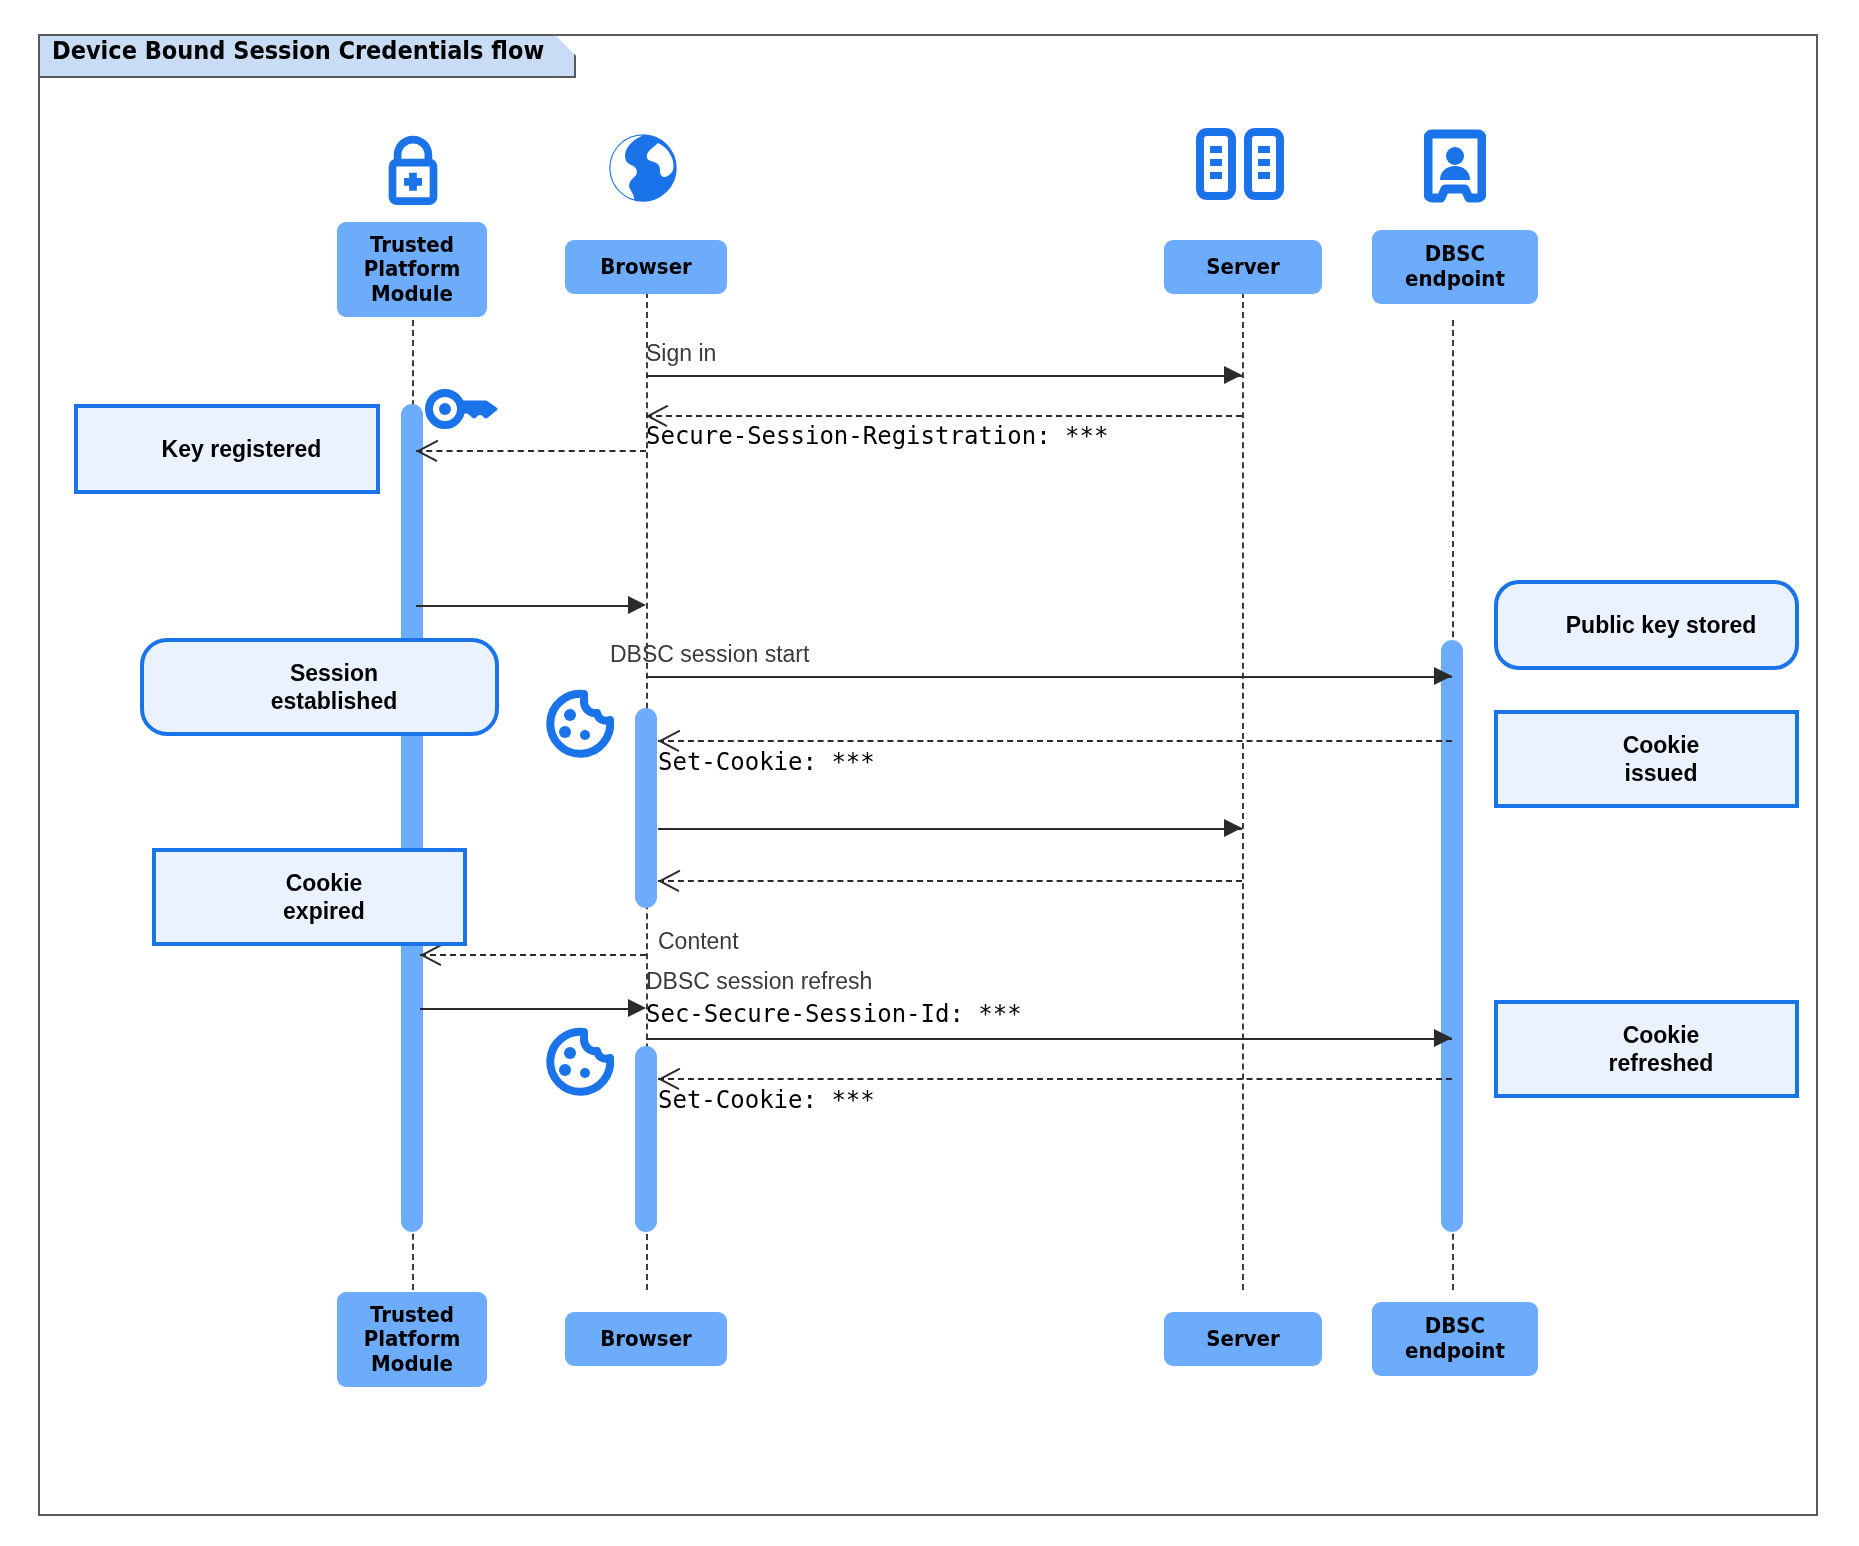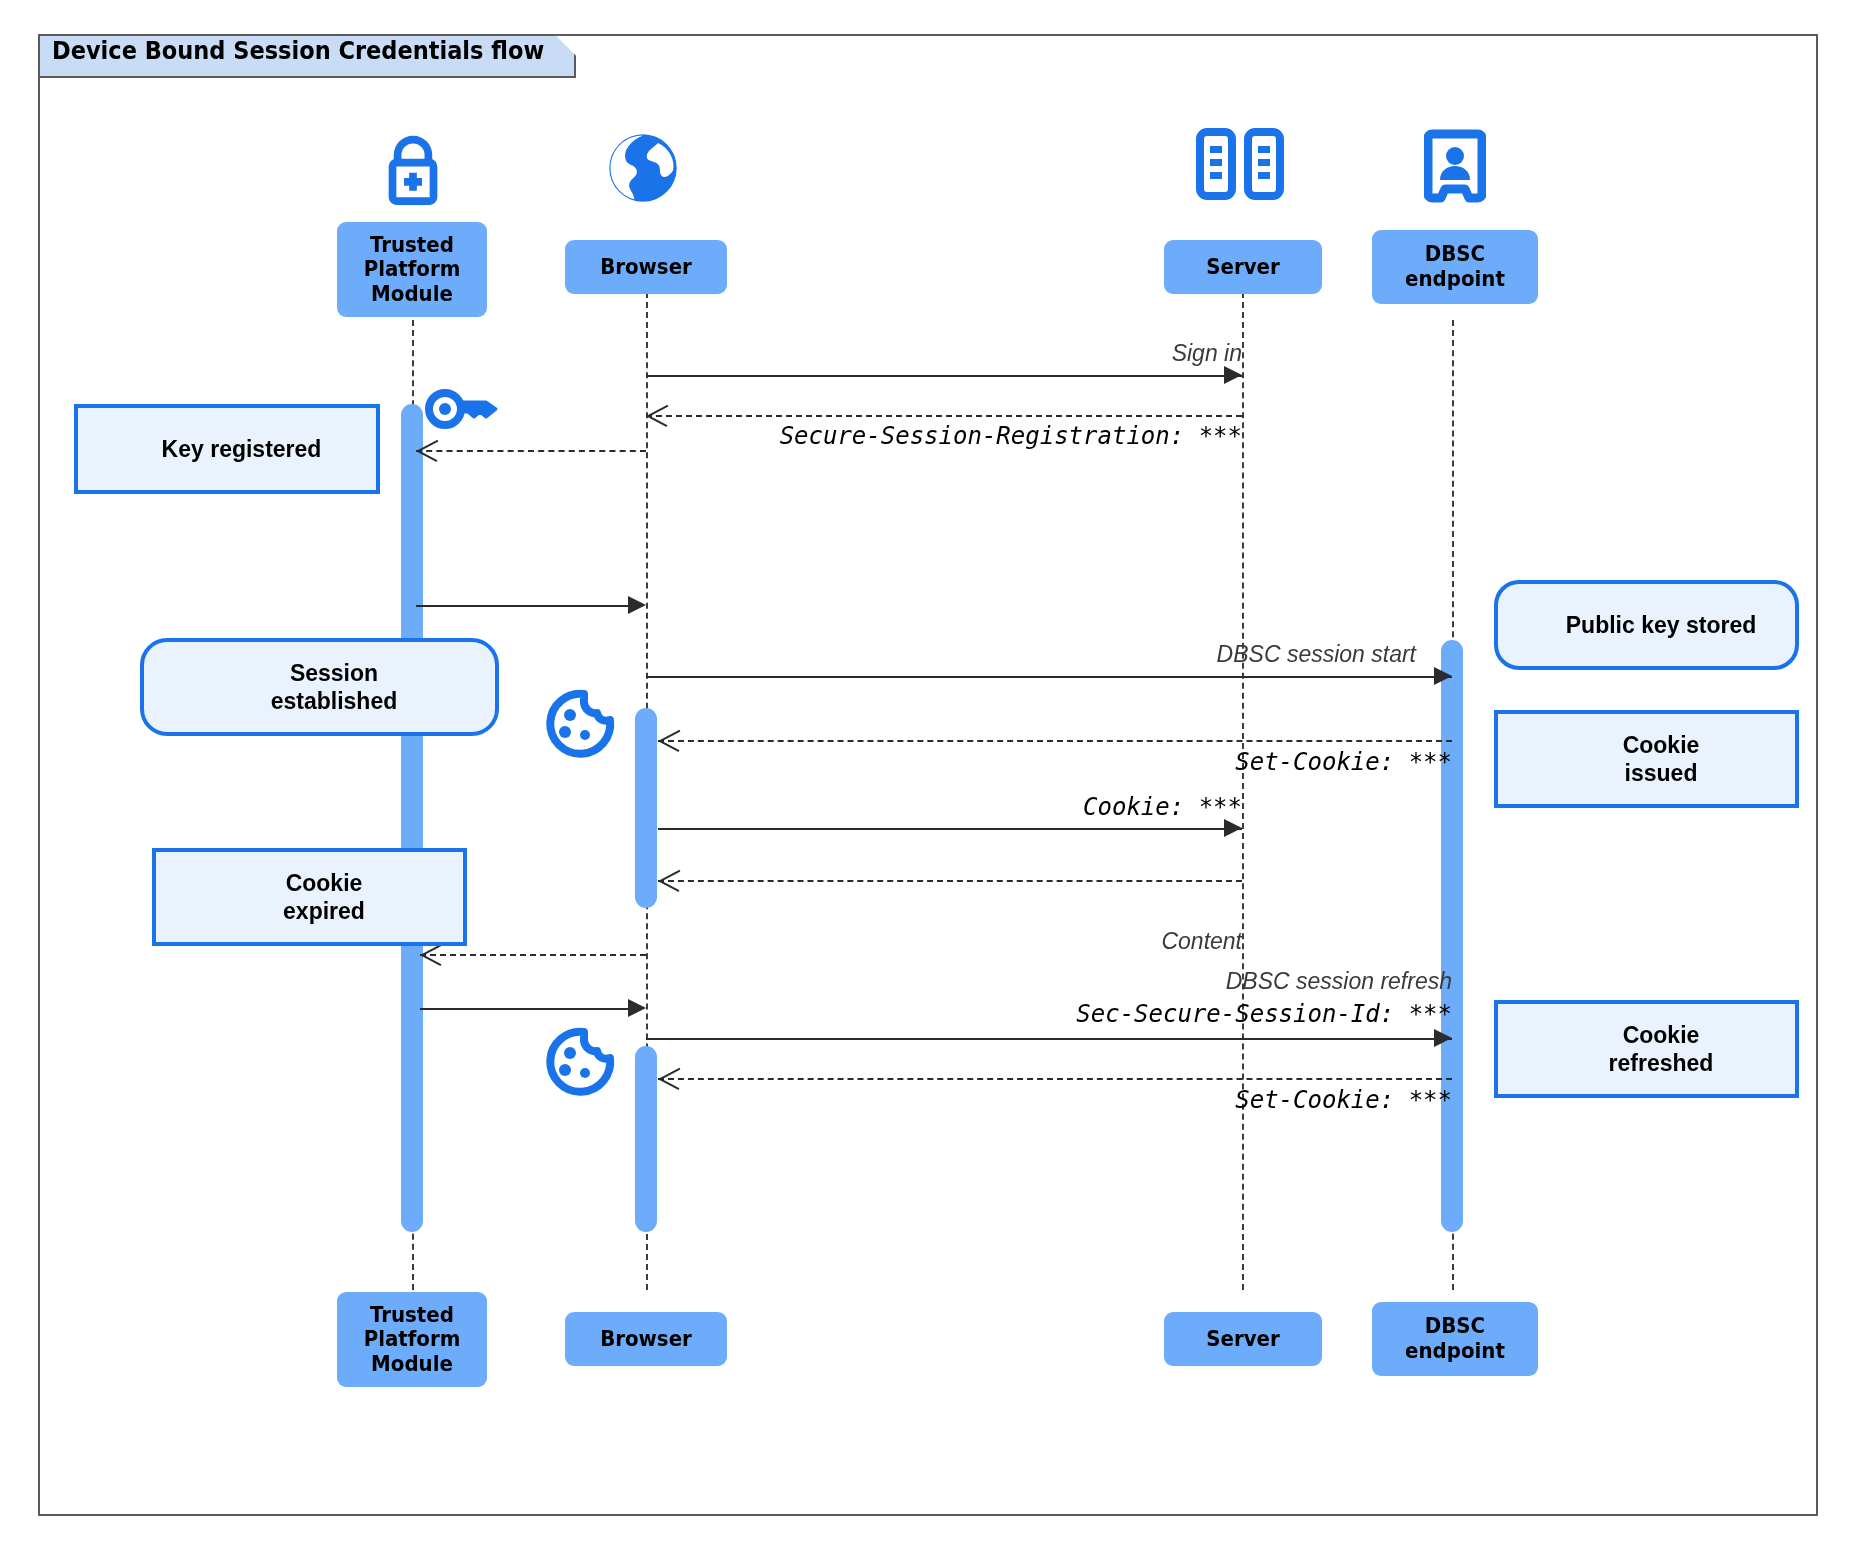--- a/index.html
+++ b/index.html
@@ -44,21 +44,21 @@
   .arrowhead{position:absolute;width:0;height:0;}
   .arrowhead.solid-right{border-top:9px solid transparent;border-bottom:9px solid transparent;
                          border-left:18px solid #2b2b2b;}
   .arrowhead.open-left{width:20px;height:20px;border:0;}
   .arrowhead.open-left::before,.arrowhead.open-left::after{
         content:"";position:absolute;left:0;top:10px;width:22px;height:0;
         border-top:2px solid #2b2b2b;transform-origin:0 0;}
   .arrowhead.open-left::before{transform:rotate(-28deg);}
   .arrowhead.open-left::after{transform:rotate(28deg);}
 
-  .msglabel{position:absolute;text-align:right;color:#3a3a3a;white-space:nowrap;font-style:italic;}
+  .msglabel{position:absolute;text-align:left;color:#3a3a3a;white-space:nowrap;}
   .msglabel.sans{font-family:"Liberation Sans",sans-serif;font-size:23px;color:#3a3a3a;}
   .msglabel.mono{font-family:"DejaVu Sans Mono","Liberation Mono",monospace;
                  font-size:24px;color:#000000;letter-spacing:0px;}
 
   .sticker{position:absolute;}
 </style>
 </head>
 <body>
 
 <div id="stage">
@@ -159,21 +159,20 @@
   <div class="arrowhead solid-right" style="left:628px;top:596px;"></div>
 
   <div class="msglabel sans" style="left:610px;top:641px;width:806px;">DBSC session start</div>
   <div class="msgline" style="left:646px;top:676px;width:806px;"></div>
   <div class="arrowhead solid-right" style="left:1434px;top:667px;"></div>
 
   <div class="msgline dotted" style="left:658px;top:740px;width:794px;"></div>
   <div class="arrowhead open-left" style="left:660px;top:730px;"></div>
   <div class="msglabel mono" style="left:658px;top:748px;width:794px;">Set-Cookie: ***</div>
 
-  <div class="msglabel mono" style="left:658px;top:793px;width:584px;">Cookie: ***</div>
   <div class="msgline" style="left:658px;top:828px;width:584px;"></div>
   <div class="arrowhead solid-right" style="left:1224px;top:819px;"></div>
 
   <div class="msgline dotted" style="left:658px;top:880px;width:584px;"></div>
   <div class="arrowhead open-left" style="left:660px;top:870px;"></div>
   <div class="msglabel sans" style="left:658px;top:928px;width:584px;">Content</div>
 
   <div class="msgline dotted" style="left:420px;top:954px;width:226px;"></div>
   <div class="arrowhead open-left" style="left:422px;top:944px;"></div>
 

